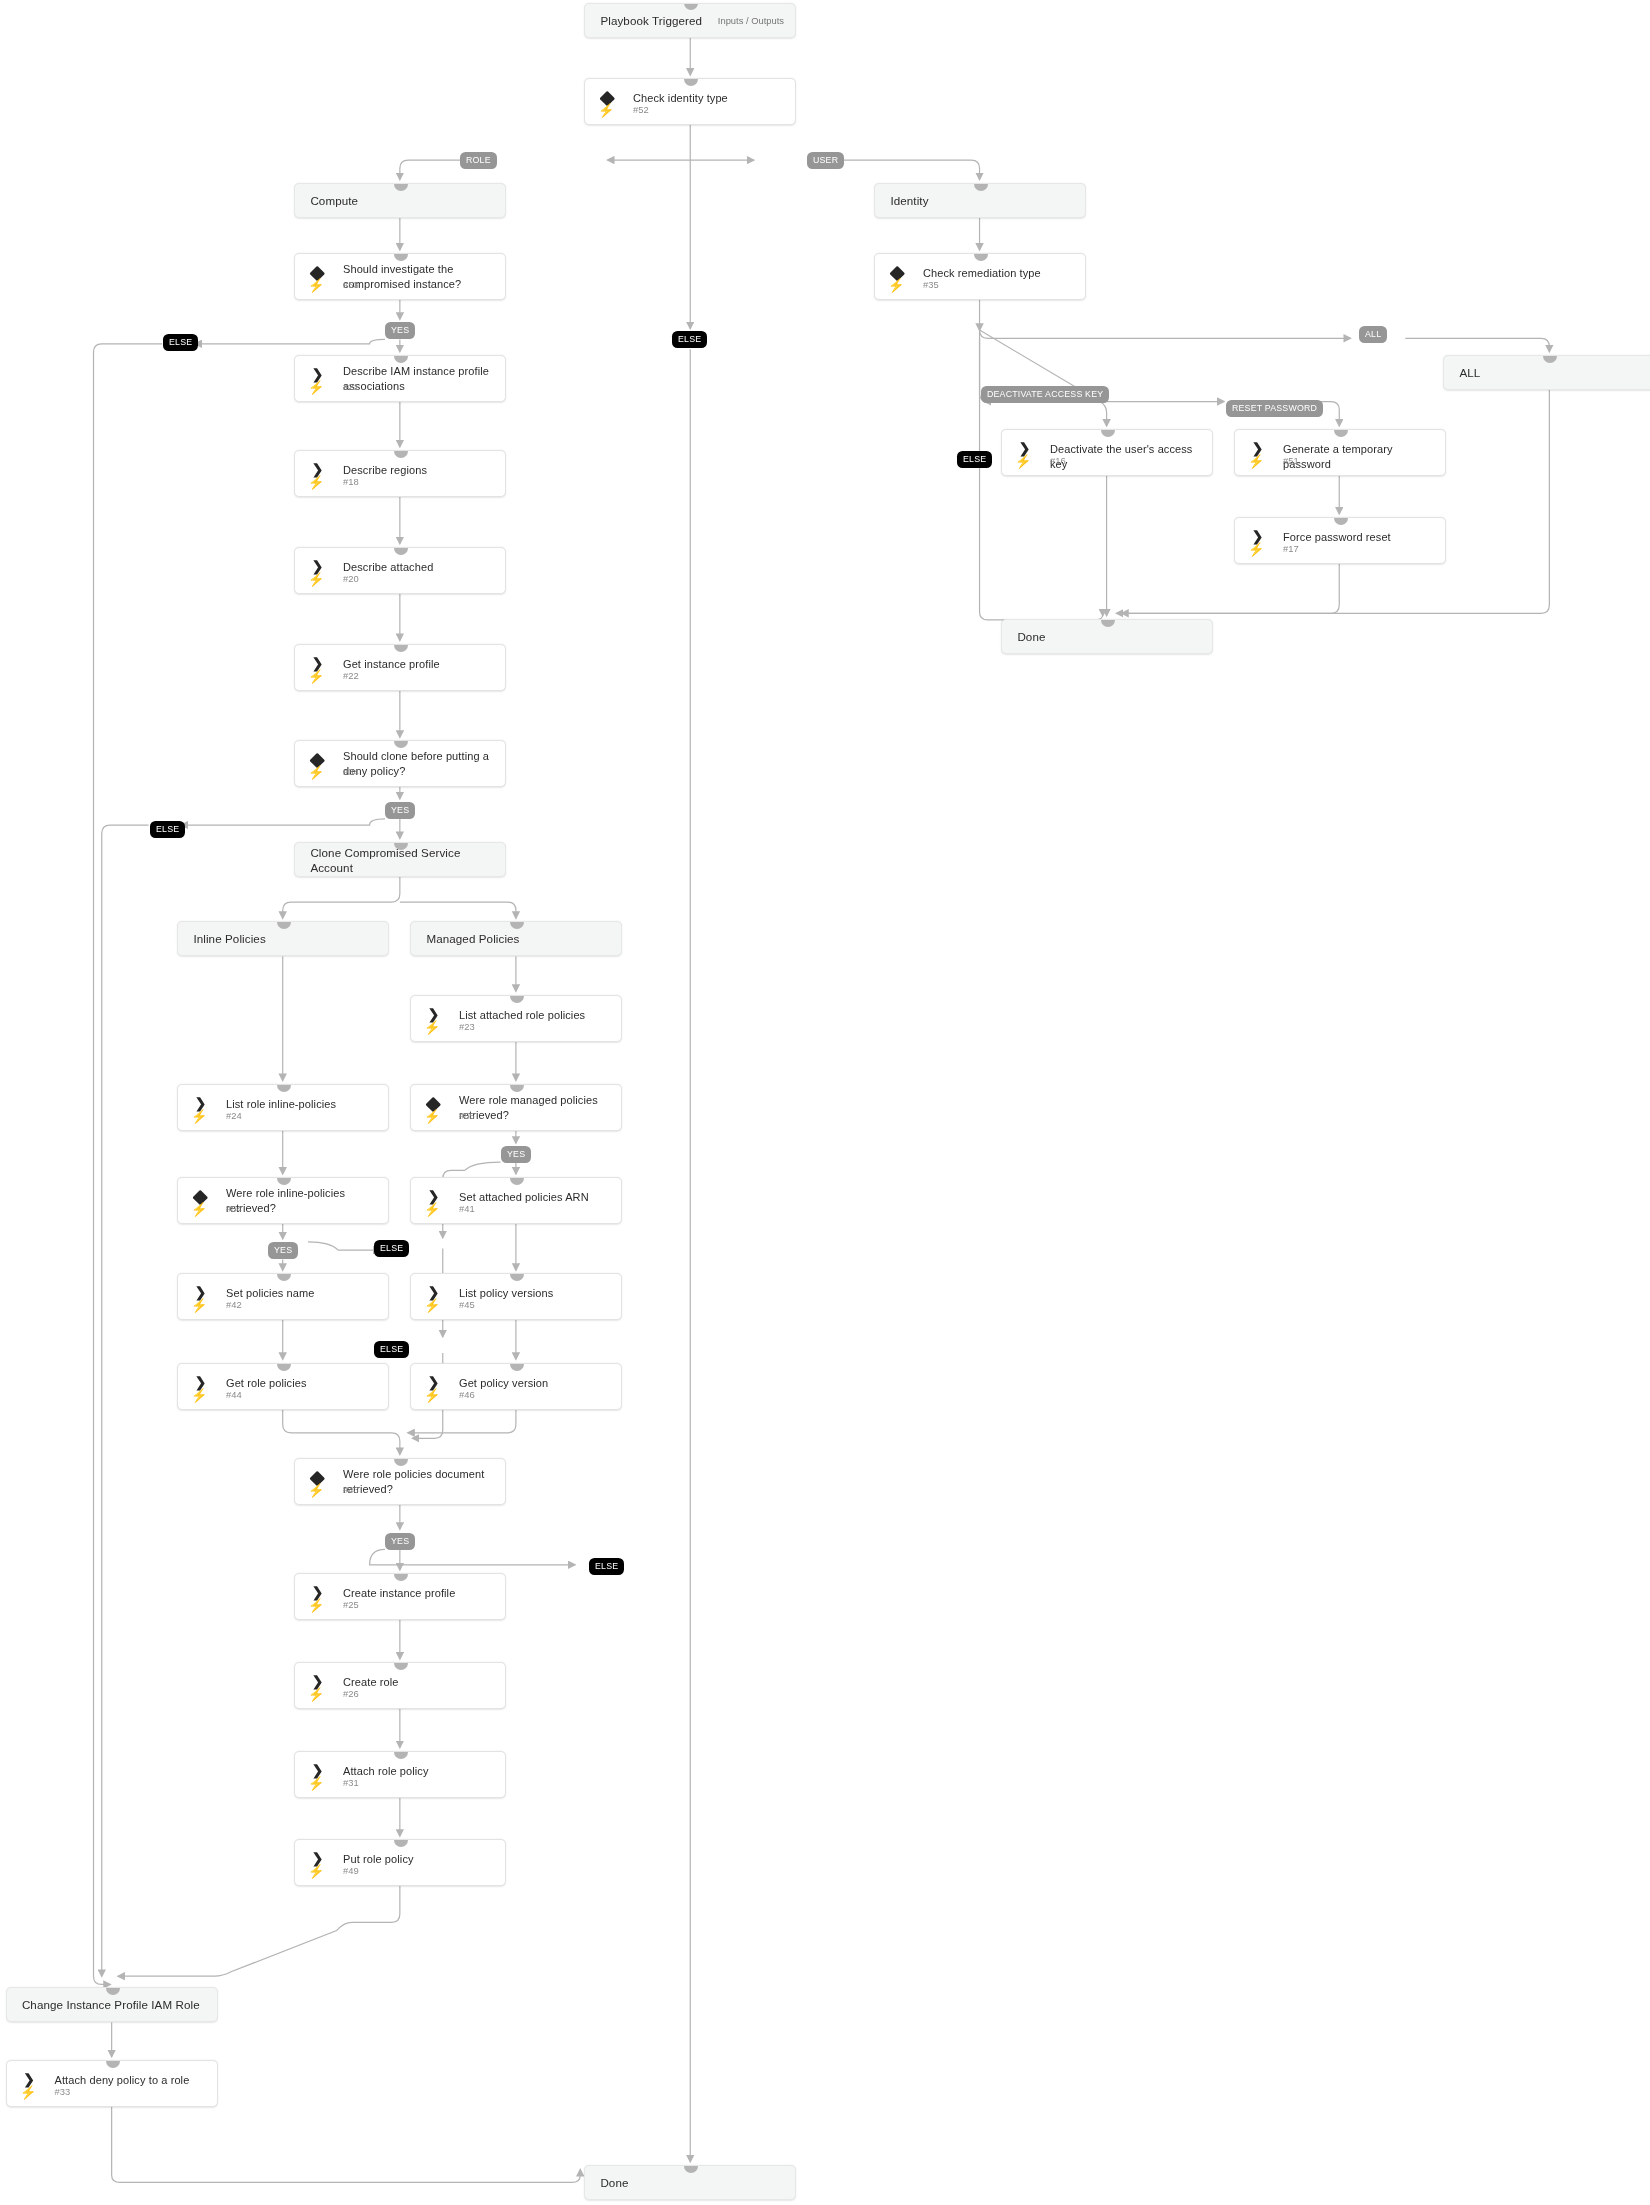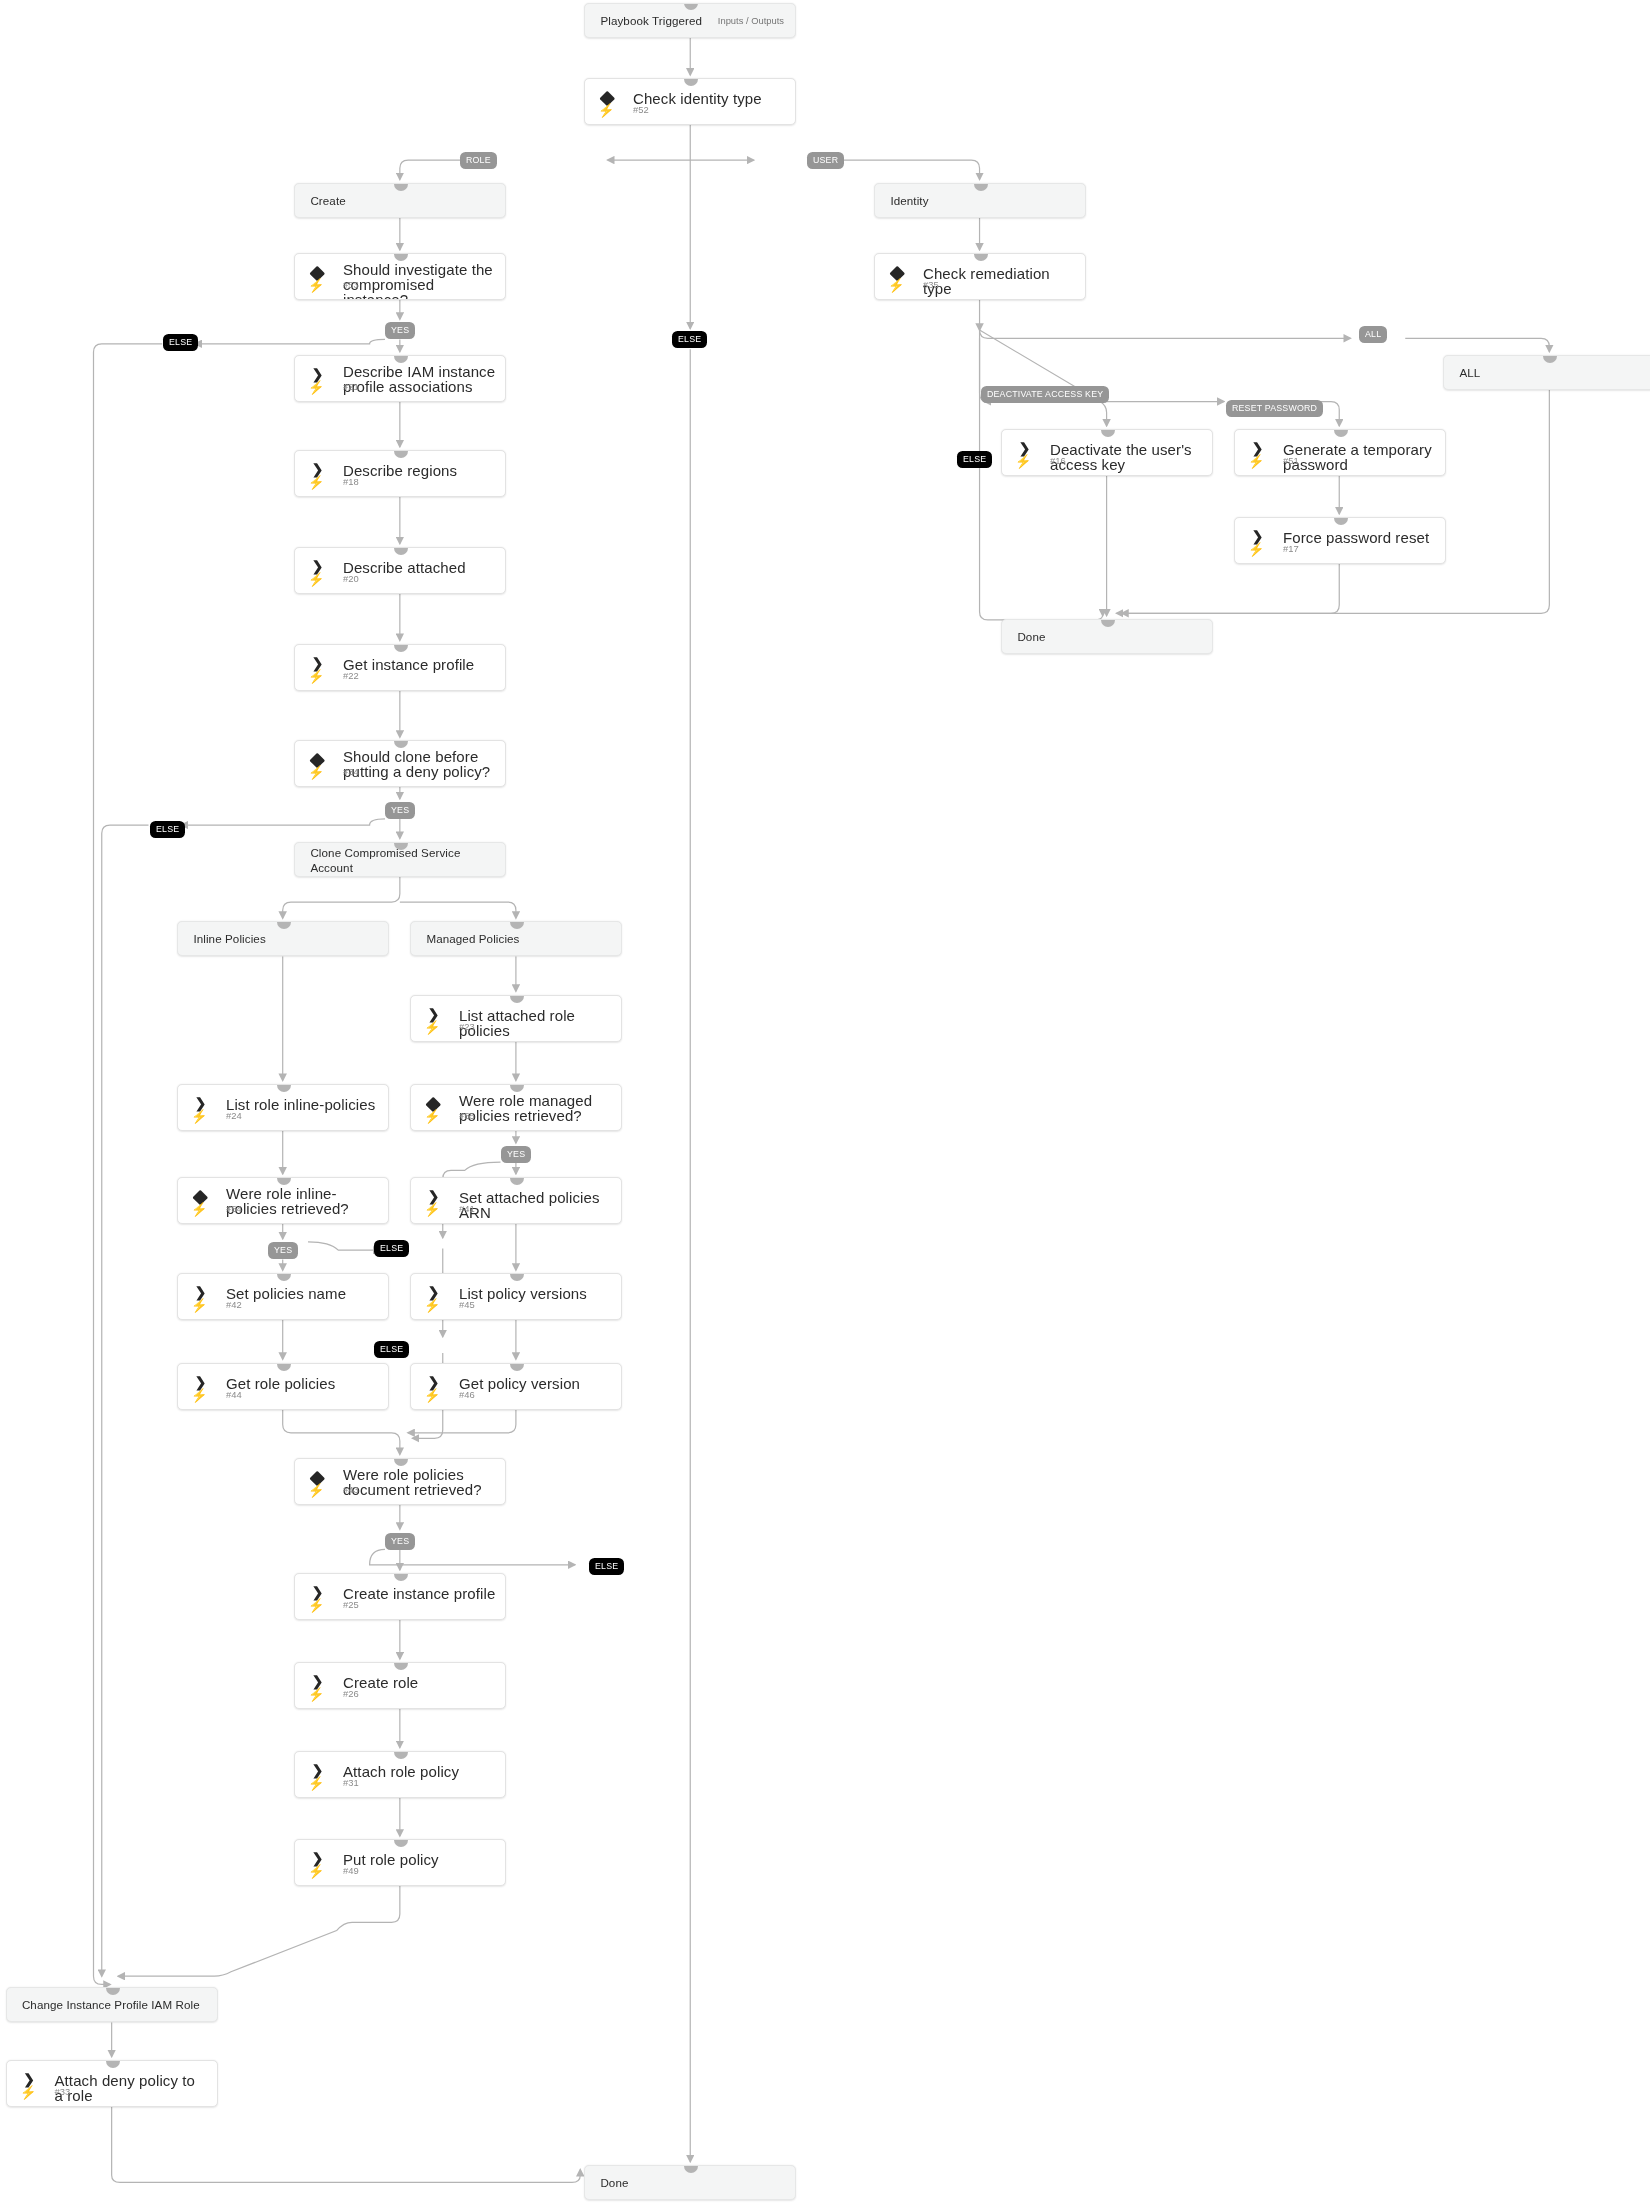--- a/index.html
+++ b/index.html
@@ -23,21 +23,21 @@
     overflow: hidden;
   }
   .node.group {
     background: #f4f5f5;
     border: 0.6px solid #e6e7e7;
   }
   .node .title {
     position: absolute;
     left: 48px; top: 12px;
     right: 8.8px;
-    font-size: 15px;
+    font-size: 11px;
     line-height: 15px;
     color: #2b2b2b;
     letter-spacing: 0.1px;
   }
   .node.group .title {
     left: 15.4px; top: 0; bottom: 0; right: 8.8px;
     display: flex; align-items: center;
     font-size: 11.6px;
   }
   .node .title.two { top: 7.7px; }
@@ -220,21 +220,21 @@
         <div class="typeicon">
           <div class="diamond"></div>
         </div>
         <div class="bolt">⚡</div>
         <div class="title">Check identity type</div>
         <div class="num">#52</div>
       </div>
       <div class="node group" style="left: 294px; top: 183px; width: 212px; height: 35px;">
         <div class="knob top" style="left: 99px; top: -0.6px;"></div>
         <div class="knob bottom" style="left: 99px; bottom: -7.2px;"></div>
-        <div class="title">Create</div>
+        <div class="title">Compute</div>
       </div>
       <div class="node" style="left: 294px; top: 253px; width: 212px; height: 47px;">
         <div class="knob top" style="left: 99px; top: -0.6px;"></div>
         <div class="knob bottom" style="left: 99px; bottom: -7.2px;"></div>
         <div class="typeicon">
           <div class="diamond"></div>
         </div>
         <div class="bolt">⚡</div>
         <div class="title two">Should investigate the compromised instance?</div>
         <div class="num">#53</div>

